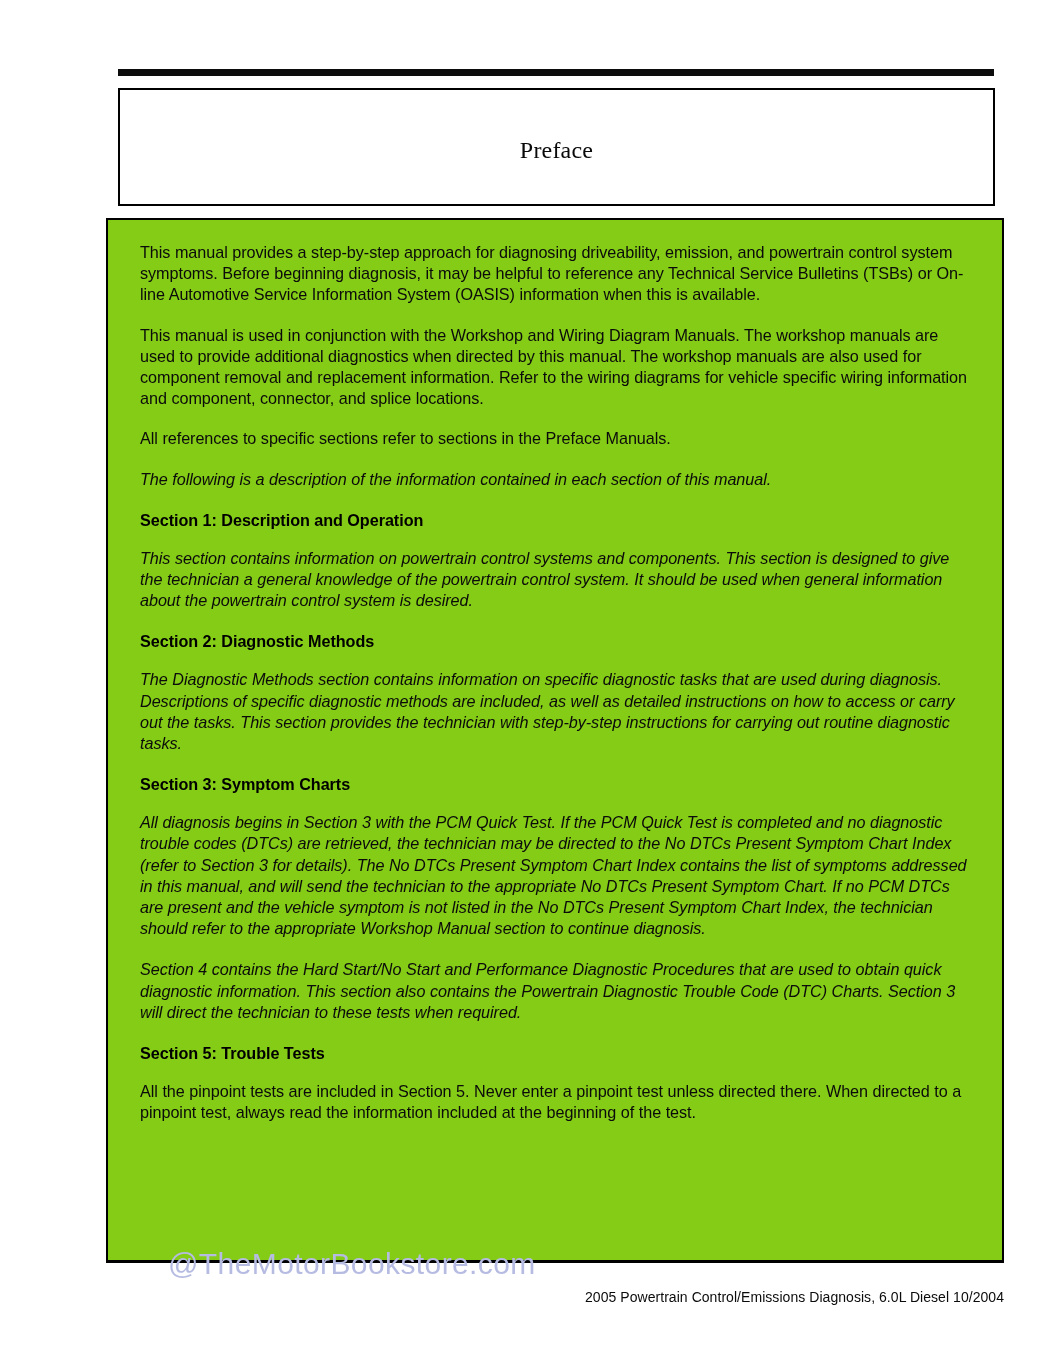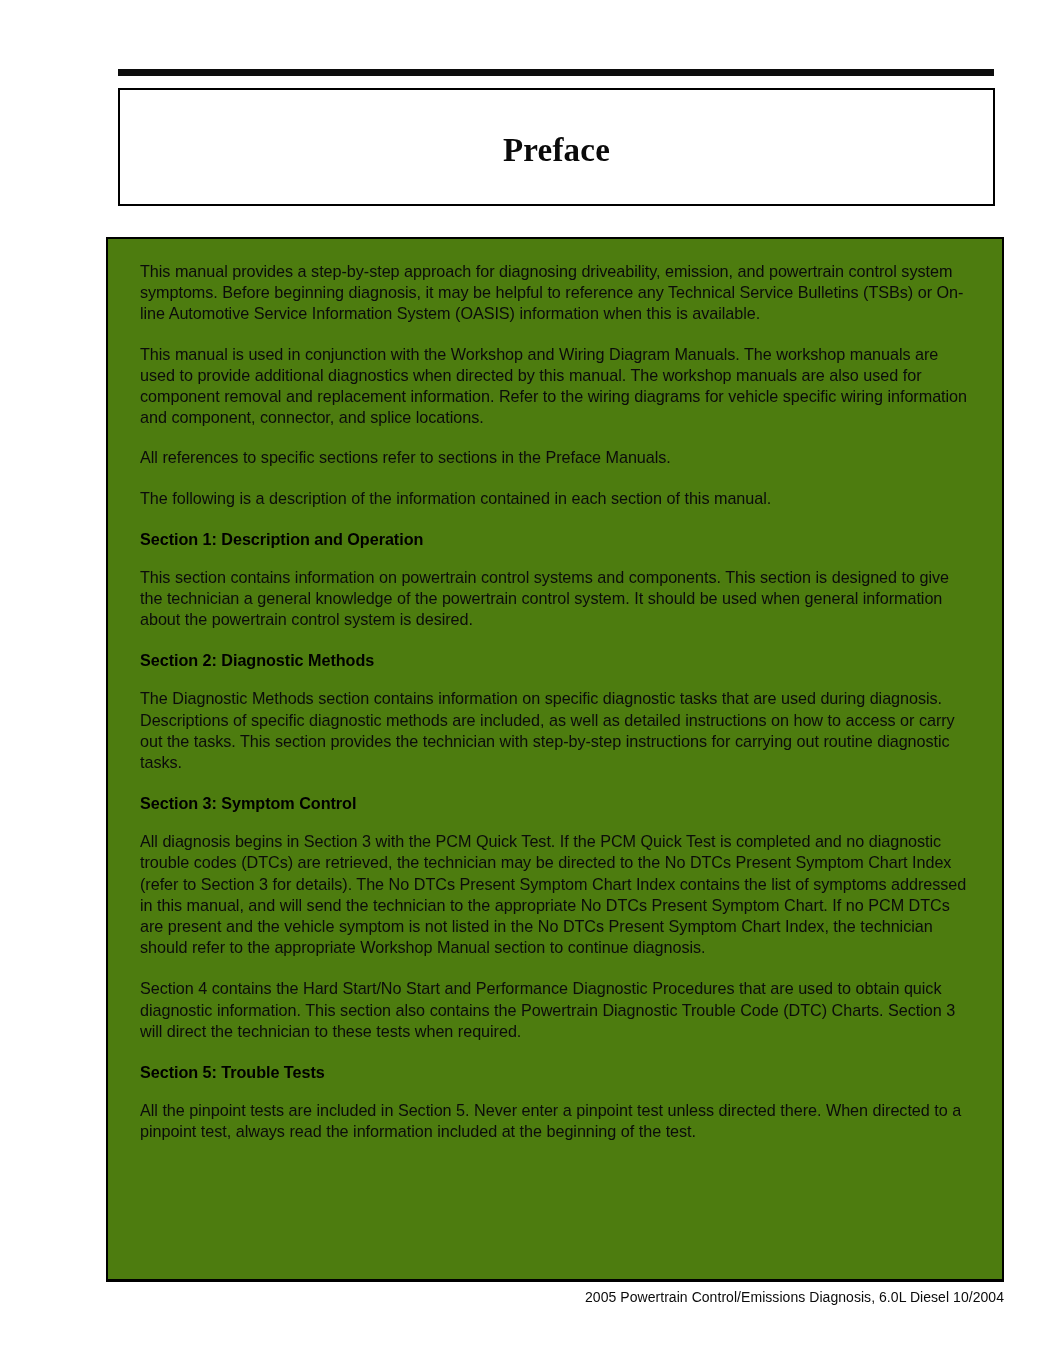--- a/index.html
+++ b/index.html
@@ -45,39 +45,39 @@
     border: 2px solid #000000;
     box-sizing: border-box;
     background: #ffffff;
     display: flex;
     align-items: center;
     justify-content: center;
   }
 
   .title-text {
     font-family: "Liberation Serif", serif;
-    font-weight: bold;
-    font-size: 33px;
+    font-weight: normal;
+    font-size: 24px;
     letter-spacing: 0.2px;
     color: #0a0a0a;
     line-height: 1;
     margin-top: 6px;
   }
 
   
   .content-box {
     position: absolute;
     left: 106px;
-    top: 237px;
+    top: 218px;
     width: 898px;
     height: 1045px;
     border: 2px solid #000000;
     border-bottom-width: 3px;
     box-sizing: border-box;
-    background: #4d7c0f;
+    background: #84cc16;
     overflow: hidden;
   }
 
   .content-inner {
     position: absolute;
     left: 32px;
     top: 22px;
     width: 830px;
   }
 
@@ -95,20 +95,21 @@
     margin: 16px 0 17px 0;
     font-size: 16.2px;
     line-height: 21px;
     font-weight: bold;
     color: #000000;
     letter-spacing: -0.05px;
   }
 
   p.para.tight {
     margin-bottom: 20px;
+    font-style: italic;
   }
 
   
   .watermark {
     position: absolute;
     left: 168px;
     top: 1248px;
     font-family: "Liberation Sans", sans-serif;
     font-size: 30px;
     line-height: 32px;
@@ -149,27 +150,28 @@
       <p class="para">This manual is used in conjunction with the Workshop and Wiring Diagram Manuals. The workshop manuals are used to provide additional diagnostics when directed by this manual. The workshop manuals are also used for component removal and replacement information. Refer to the wiring diagrams for vehicle specific wiring information and component, connector, and splice locations.</p>
       <p class="para">All references to specific sections refer to sections in the Preface Manuals.</p>
       <p class="para tight">The following is a description of the information contained in each section of this manual.</p>
 
       <h2 class="section-head">Section 1: Description and Operation</h2>
       <p class="para tight">This section contains information on powertrain control systems and components. This section is designed to give the technician a general knowledge of the powertrain control system. It should be used when general information about the powertrain control system is desired.</p>
 
       <h2 class="section-head">Section 2: Diagnostic Methods</h2>
       <p class="para tight">The Diagnostic Methods section contains information on specific diagnostic tasks that are used during diagnosis. Descriptions of specific diagnostic methods are included, as well as detailed instructions on how to access or carry out the tasks. This section provides the technician with step-by-step instructions for carrying out routine diagnostic tasks.</p>
 
-      <h2 class="section-head">Section 3: Symptom Control</h2>
+      <h2 class="section-head">Section 3: Symptom Charts</h2>
       <p class="para tight">All diagnosis begins in Section 3 with the PCM Quick Test. If the PCM Quick Test is completed and no diagnostic trouble codes (DTCs) are retrieved, the technician may be directed to the No DTCs Present Symptom Chart Index (refer to Section 3 for details). The No DTCs Present Symptom Chart Index contains the list of symptoms addressed in this manual, and will send the technician to the appropriate No DTCs Present Symptom Chart. If no PCM DTCs are present and the vehicle symptom is not listed in the No DTCs Present Symptom Chart Index, the technician should refer to the appropriate Workshop Manual section to continue diagnosis.</p>
 
       <p class="para tight">Section 4 contains the Hard Start/No Start and Performance Diagnostic Procedures that are used to obtain quick diagnostic information. This section also contains the Powertrain Diagnostic Trouble Code (DTC) Charts. Section 3 will direct the technician to these tests when required.</p>
 
       <h2 class="section-head">Section 5: Trouble Tests</h2>
       <p class="para">All the pinpoint tests are included in Section 5. Never enter a pinpoint test unless directed there. When directed to a pinpoint test, always read the information included at the beginning of the test.</p>
 
     </div>
   </div>
 
+  <div class="watermark">@TheMotorBookstore.com</div>
 
   <div class="footer">2005 Powertrain Control/Emissions Diagnosis, 6.0L Diesel  10/2004</div>
 
 </div>
 
 </body></html>

